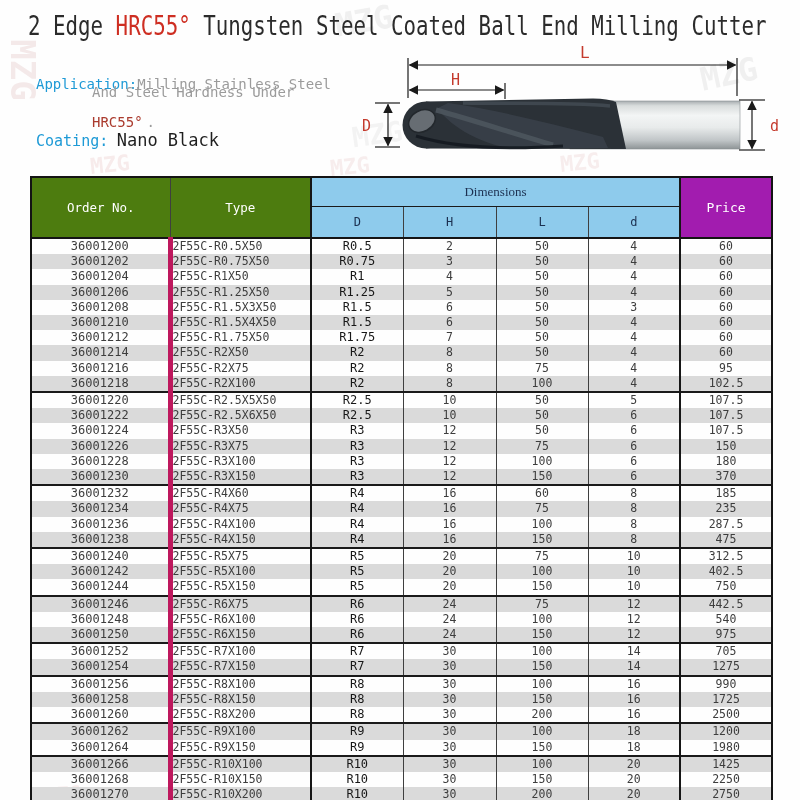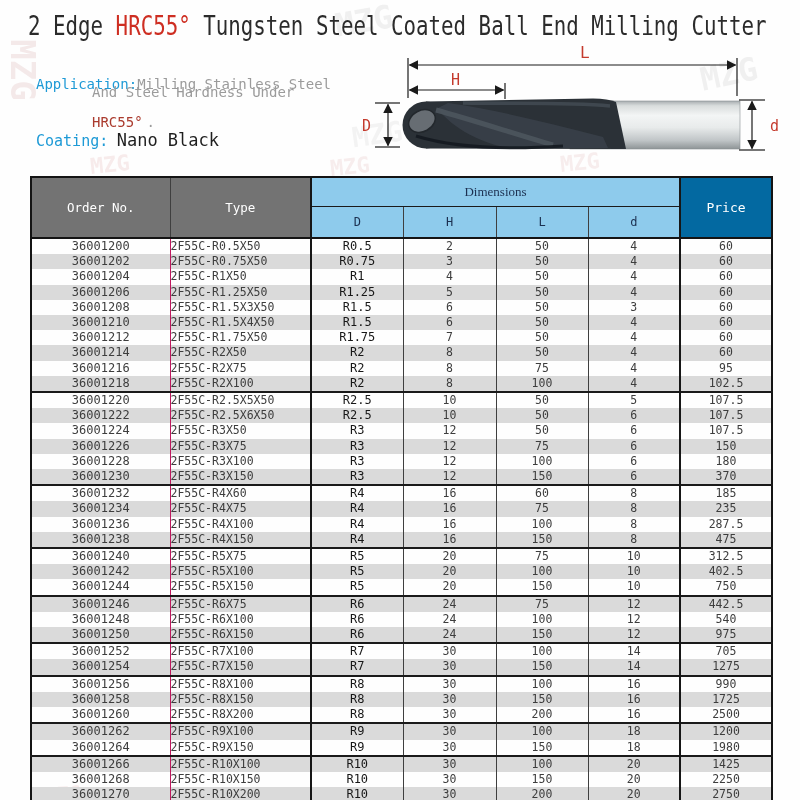--- a/index.html
+++ b/index.html
@@ -17,33 +17,33 @@
   .red-dark{color:#aa3a2d;}
   .coating-val{color:#1f1f1f;font-size:17px;}
   
   .diagram{position:absolute;left:358px;top:40px;}
   
   table.spec{position:absolute;left:30px;top:176px;width:741px;border-collapse:collapse;
              table-layout:fixed;font-size:11.5px;color:#3d3d3d;
              border:2px solid #141414;}
   table.spec th,table.spec td{padding:0;font-weight:normal;overflow:hidden;white-space:nowrap;}
   thead th{text-align:center;}
-  .h-blue{background:#737373;color:#ffffff;font-size:12.5px;}
+  .h-blue{background:#4d7c0f;color:#ffffff;font-size:12.5px;}
   .h-light{background:#8ecbec;color:#1c3050;}
   .th-dims{height:28px;font-size:13px;border-bottom:1.5px solid #1a1a1a;border-left:2px solid #161616;font-family:Liberation Serif, serif;}
-  .h-yellow{background:#0369a1;color:#ffffff;font-size:13px;border-left:2px solid #161616;}
+  .h-yellow{background:#a21caf;color:#ffffff;font-size:13px;border-left:2px solid #161616;}
   .sub{height:30px;font-size:12px;}
   .subD{border-left:2px solid #161616;}
   .subN{border-left:1px solid #3f3f3f;}
   .th-type{border-left:1px solid #3f3f3f;margin-left:40px;}
   thead{border-bottom:2px solid #141414;}
   tbody td{height:15.2px;line-height:15.2px;text-align:center;}
   tbody tr:nth-child(even){background:#dadada;}
   tbody tr.sep td{border-top:2px solid #1a1a1a;}
-  .c-type{text-align:left;padding-left:8px;border-left:1px solid #be185d;}
+  .c-type{text-align:left;padding-left:8px;border-left:5px solid #be185d;}
   .c-order{font-size:12px;}
   .c-D{font-weight:bold;color:#171717;border-left:2px solid #161616;font-size:12px;margin-top:14px;}
   .c-dim{border-left:1px solid #3f3f3f;}
   .c-price{border-left:2px solid #161616;}
 </style>
 </head>
 <body>
 
 <div class="wm" style="left:-8px;top:50px;font-size:34px;color:rgba(205,150,150,.20);transform:rotate(90deg);">MZG</div>
 <div class="wm" style="left:335px;top:2px;font-size:32px;color:rgba(170,170,170,.16);transform:rotate(-10deg);">MZG</div>

